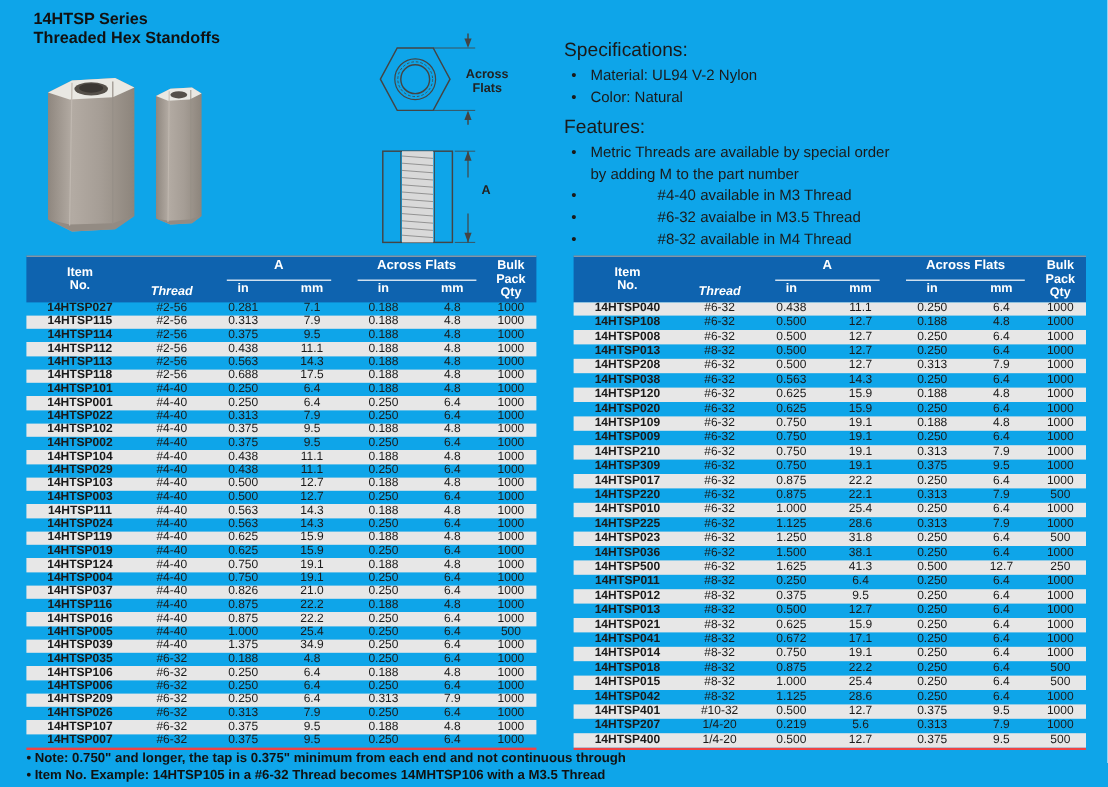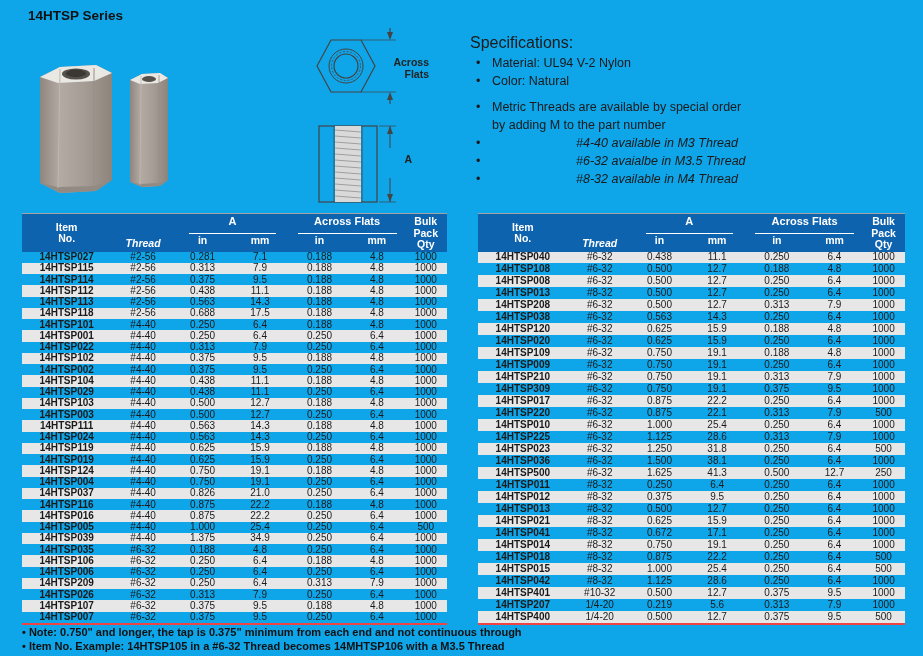--- a/index.html
+++ b/index.html
@@ -7,30 +7,30 @@
   .page {
     position:relative; width:923px; height:656px; background:#0ea5e9;
     font-family:"Liberation Sans", sans-serif; color:#1a1a1a; overflow:hidden;
   }
   
   .title { position:absolute; left:28px; top:8px; font-size:13.5px; font-weight:bold; line-height:16px; color:#111; }
   
   .photo { position:absolute; left:30px; top:55px; }
   
   .drawing { position:absolute; left:295px; top:26px; }
-  .draw-label { position:absolute; font-size:10.5px; font-weight:bold; color:#222; line-height:12px; text-align:right; }
+  .draw-label { position:absolute; font-size:10.5px; font-weight:bold; color:#222; line-height:12px; text-align:center; }
   .lbl-af { left:88px; top:30px; width:46px; }
   .lbl-a  { left:103px; top:127px; width:14px; }
   
   .specs { position:absolute; left:470px; top:34px; width:445px; font-size:12.5px; line-height:18px; }
   .specs h3 { font-size:16px; font-weight:normal; margin-bottom:2px; }
   .specs .blk2 { margin-top:8px; }
   .li { position:relative; padding-left:22px; }
   .li .marker { position:absolute; left:6px; }
-  .li .indent { display:inline-block; margin-left:84px;font-style:italic; }
+  .li .indent { display:inline-block; margin-left:56px; }
   .cont { padding-left:22px; }
   
   .table { position:absolute; top:213px; }
   .table.left  { left:22px;  width:425px; }
   .table.right { left:478px; width:427px; }
   .thead {
     display:grid; grid-template-columns:21% 15% 13% 14% 14% 13% 10%;
     grid-template-rows:auto auto; background:#0e63af; color:#fff;
     border-top:1px solid #a3a3a3; padding:2px 0 1px 0;
   }
@@ -53,20 +53,21 @@
   
   .notes { position:absolute; left:22px; top:625px; width:885px; font-size:11px; font-weight:bold; line-height:14px; color:#111; }
 </style>
 </head>
 <body>
 
 <div class="page">
 
   <div class="title">
     <div>14HTSP Series</div>
+    <div>Threaded Hex Standoffs</div>
   </div>
 
   <div class="photo">
     <svg width="250" height="150" viewBox="0 0 250 150">
       <defs>
         <linearGradient id="bodyg" x1="0" y1="0" x2="1" y2="0">
           <stop offset="0" stop-color="#8f877f"></stop>
             <stop offset="0.28" stop-color="#b3aba3"></stop>
           <stop offset="0.62" stop-color="#a59d95"></stop>
             <stop offset="1" stop-color="#8d857c"></stop>
@@ -152,20 +153,21 @@
     <h3>Specifications:</h3>
     <div class="li">
       <span class="marker">•</span>
       <span>Material: UL94 V-2 Nylon</span>
     </div>
     <div class="li">
       <span class="marker">•</span>
       <span>Color: Natural</span>
     </div>
     <div class="blk2">
+      <h3>Features:</h3>
       <div class="li">
         <span class="marker">•</span>
         <span>Metric Threads are available by special order</span>
       </div>
       <div class="cont">by adding M to the part number</div>
       <div class="li">
         <span class="marker">•</span>
         <span class="indent">#4-40 available in M3 Thread</span>
       </div>
       <div class="li">

